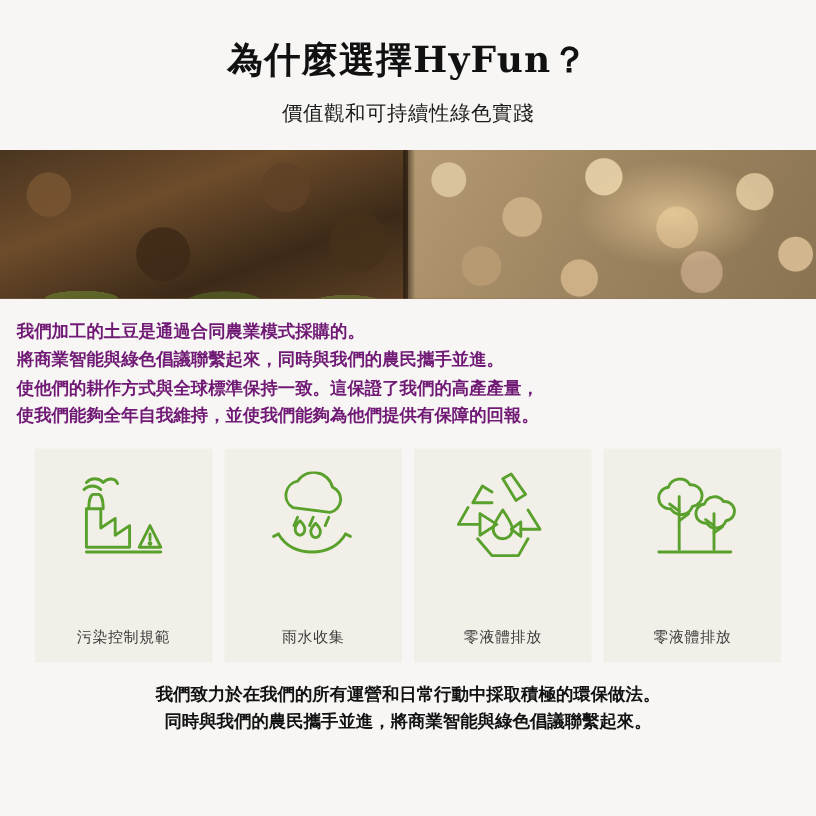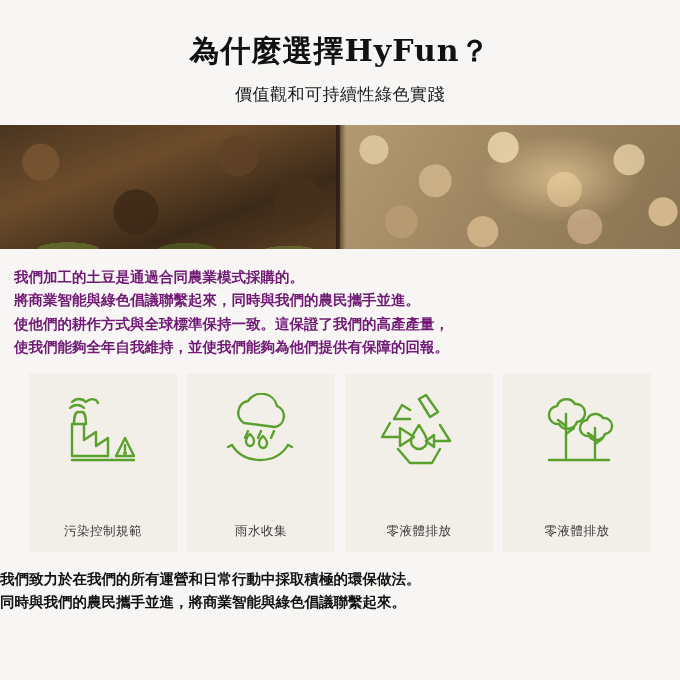--- a/index.html
+++ b/index.html
@@ -147,21 +147,21 @@
     font-size: 12.5px;
     color: #3b3b3b;
     padding-bottom: 12px;
     letter-spacing: 0.5px;
     margin-top: 36px;
   }
 
   
   .footer {
     margin-top: 16px;
-    text-align: left;
+    text-align: center;
     font-family: "DejaVu Sans", sans-serif;
     font-size: 14.5px;
     font-weight: bold;
     line-height: 1.6;
     color: #121212;
   }
   .footer div { white-space: nowrap; }
 </style>
 </head>
 <body>

